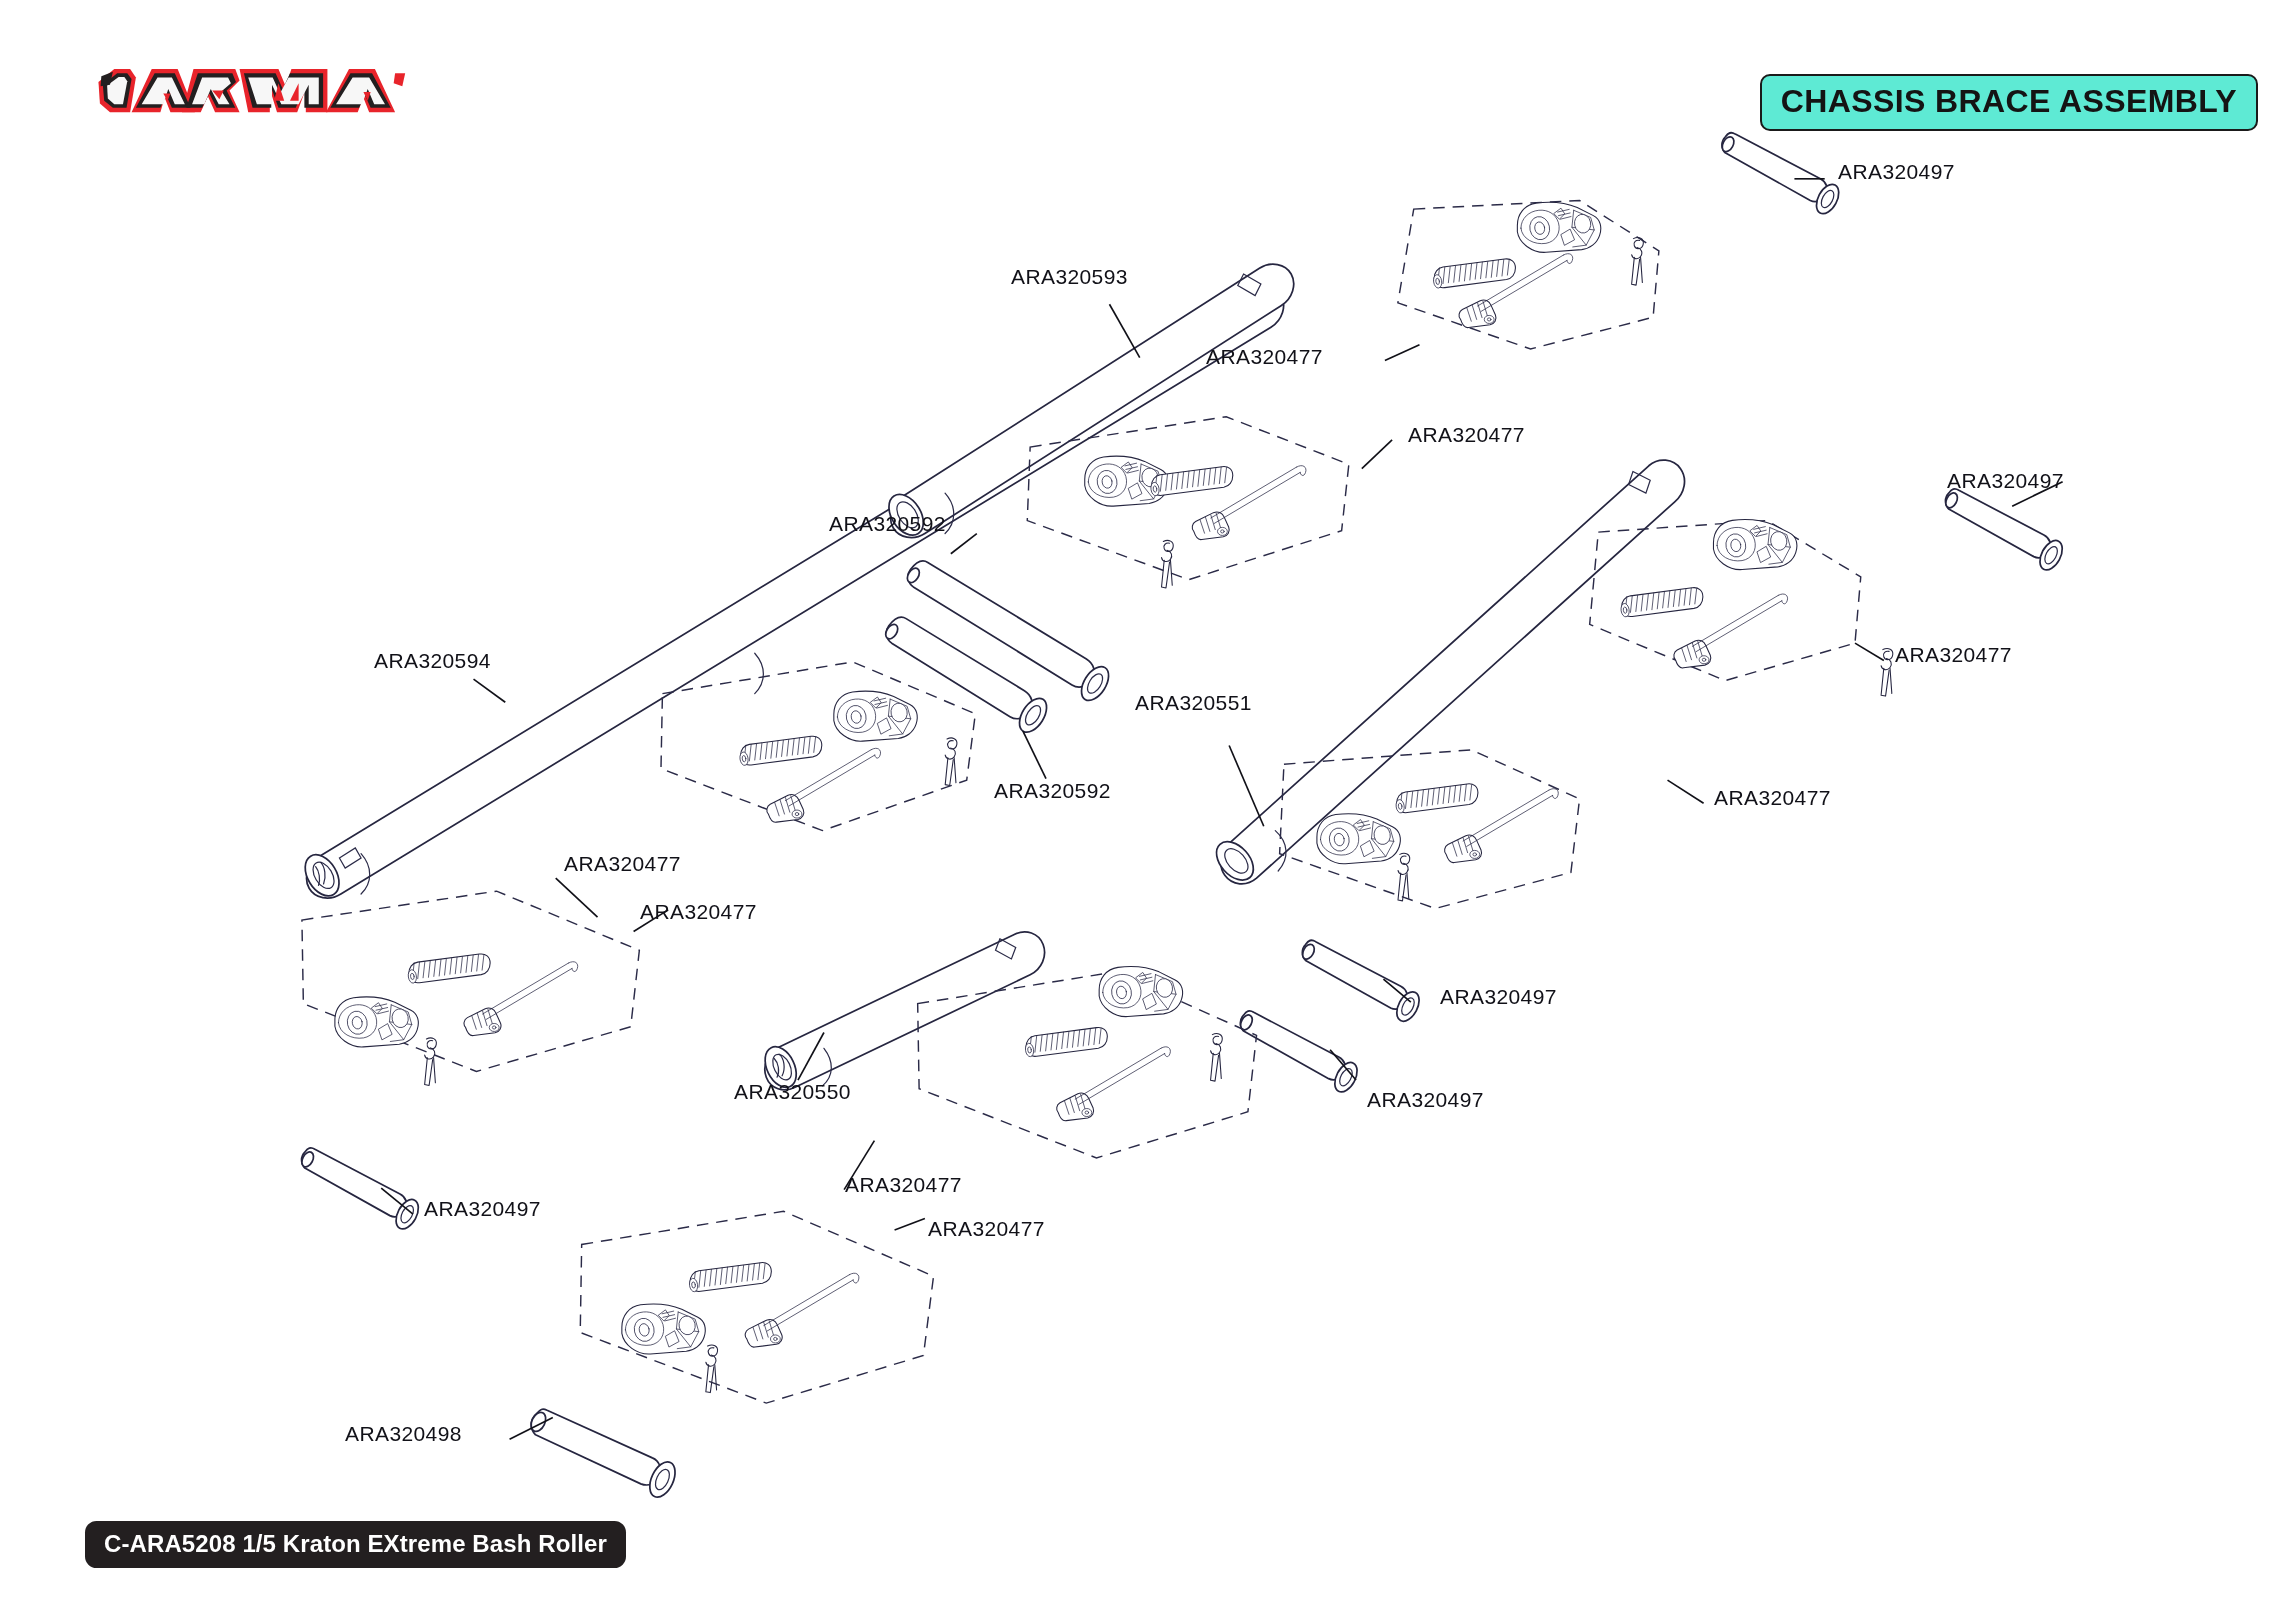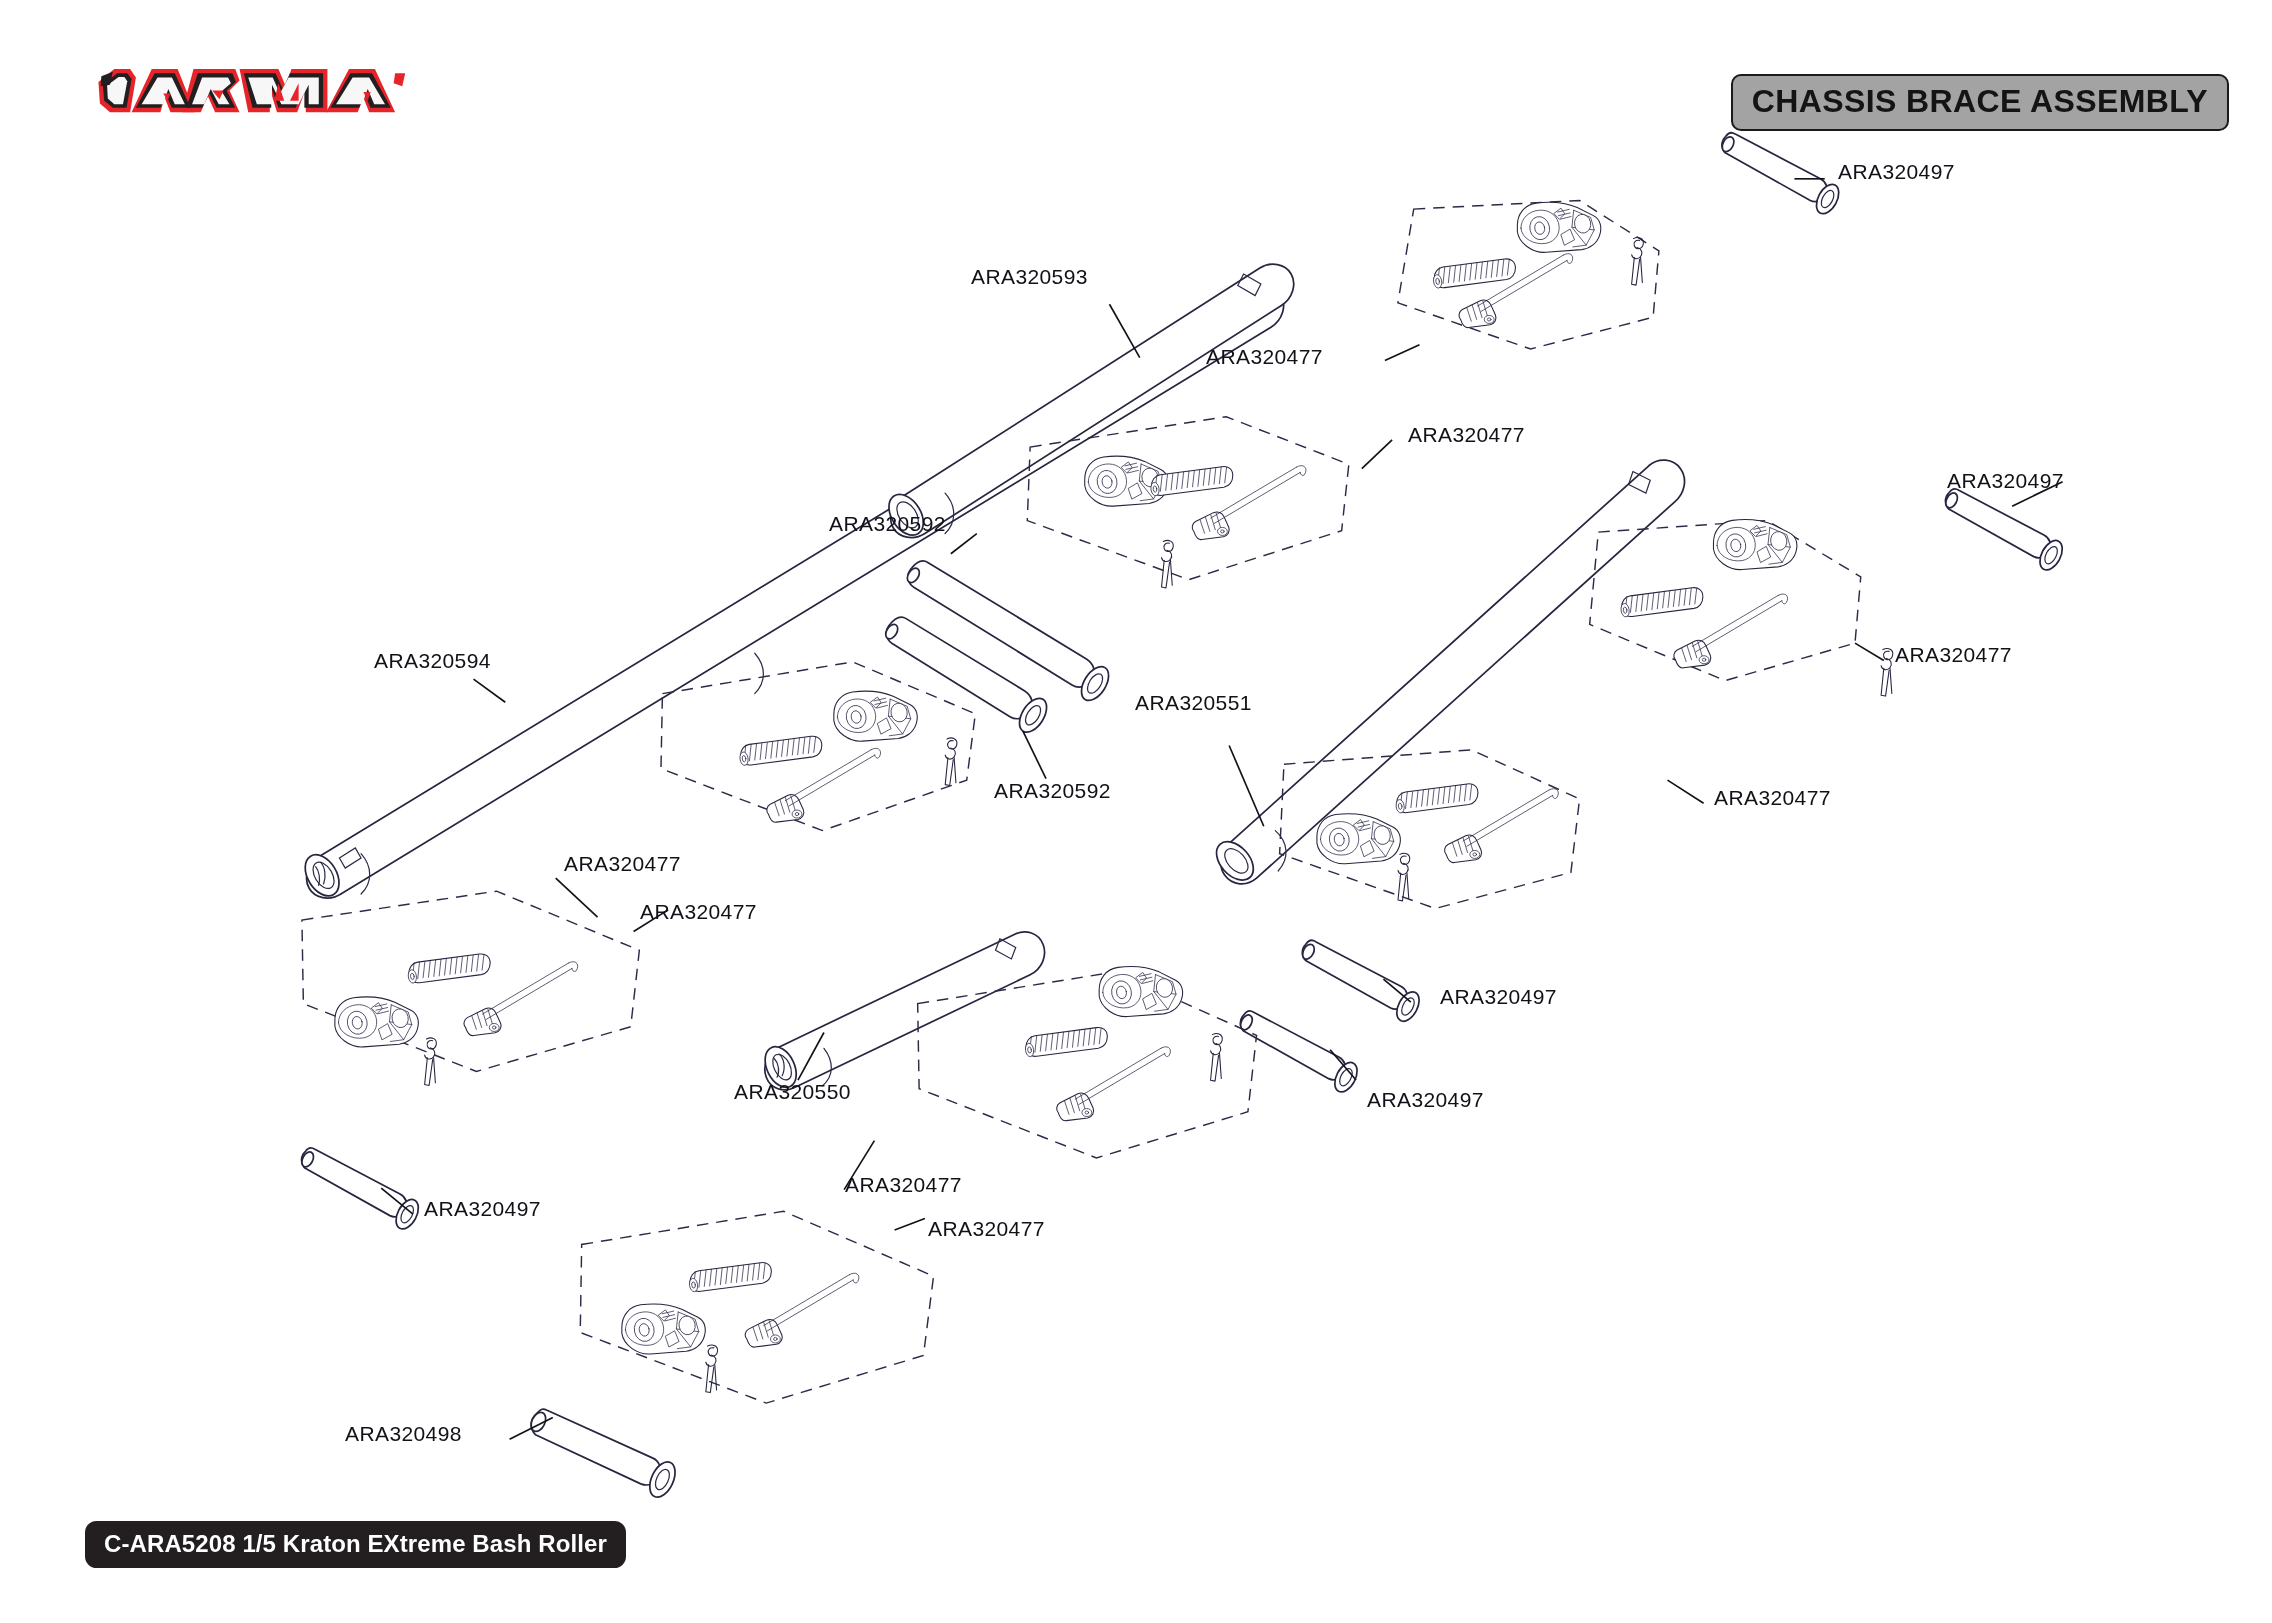--- a/index.html
+++ b/index.html
@@ -9,22 +9,22 @@
   svg.layer{position:absolute;left:0;top:0;width:2273px;height:1623px;overflow:visible;}
   .ln{fill:none;stroke:#262640;stroke-width:2.4;stroke-linecap:round;stroke-linejoin:round;}
   .ln-thin{fill:none;stroke:#2b2b48;stroke-width:1.7;stroke-linecap:round;}
   .fillw{fill:#ffffff;stroke:#262640;stroke-width:2.4;stroke-linejoin:round;}
   .fillw-thin{fill:#ffffff;stroke:#2b2b48;stroke-width:1.7;}
   .dash{fill:none;stroke:#2b2b48;stroke-width:2.0;stroke-dasharray:16 11;}
   .leader{fill:none;stroke:#111118;stroke-width:2.3;}
   .lbl{position:absolute;font-size:21px;font-weight:400;color:#111118;
        letter-spacing:0.4px;white-space:nowrap;font-family:"Liberation Sans","DejaVu Sans",sans-serif;}
   
-  #titlebox{position:absolute;right:44px;top:74px;border:2.2px solid #1a1a1a;border-radius:10px;
-            padding:7.2px 19px 8.7px 19px;background:#a3a3a3;}
+  #titlebox{position:absolute;right:15px;top:74px;border:2.2px solid #1a1a1a;border-radius:10px;
+            padding:7.2px 19px 8.7px 19px;background:#5eead4;}
   #titlebox span{font-size:32px;font-weight:bold;color:#141414;letter-spacing:0.4px;}
   
   #footer{position:absolute;left:85px;bottom:55px;background:#231f20;border-radius:11.5px;
           padding:8.7px 19px 10px 19px;}
   #footer span{font-size:24px;font-weight:bold;color:#ffffff;letter-spacing:0.1px;}
   
   #logo{position:absolute;left:85px;top:56px;width:325px;height:72px;}
 </style>
 </head>
 <body>
@@ -364,21 +364,21 @@
       <path d="M1880 1498 L1844 1456"></path>
       <path d="M572 1684 L528 1648"></path>
       <path d="M1170 1650 L1212 1582"></path>
       <path d="M1240 1706 L1282 1690"></path>
       <path d="M706 1996 L766 1966"></path>
     </g>
 
   </svg>
 
   <div class="lbl" style="left:1838px;top:160px;">ARA320497</div>
-  <div class="lbl" style="left:971px;top:265px;">ARA320593</div>
+  <div class="lbl" style="left:1011px;top:265px;">ARA320593</div>
   <div class="lbl" style="left:1206px;top:345px;">ARA320477</div>
   <div class="lbl" style="left:1408px;top:423px;">ARA320477</div>
   <div class="lbl" style="left:1947px;top:469px;">ARA320497</div>
   <div class="lbl" style="left:829px;top:512px;">ARA320592</div>
   <div class="lbl" style="left:374px;top:649px;text-align:center;">ARA320594</div>
   <div class="lbl" style="left:1135px;top:691px;">ARA320551</div>
   <div class="lbl" style="left:994px;top:779px;">ARA320592</div>
   <div class="lbl" style="left:564px;top:852px;">ARA320477</div>
   <div class="lbl" style="left:640px;top:900px;">ARA320477</div>
   <div class="lbl" style="left:1714px;top:786px;">ARA320477</div>

